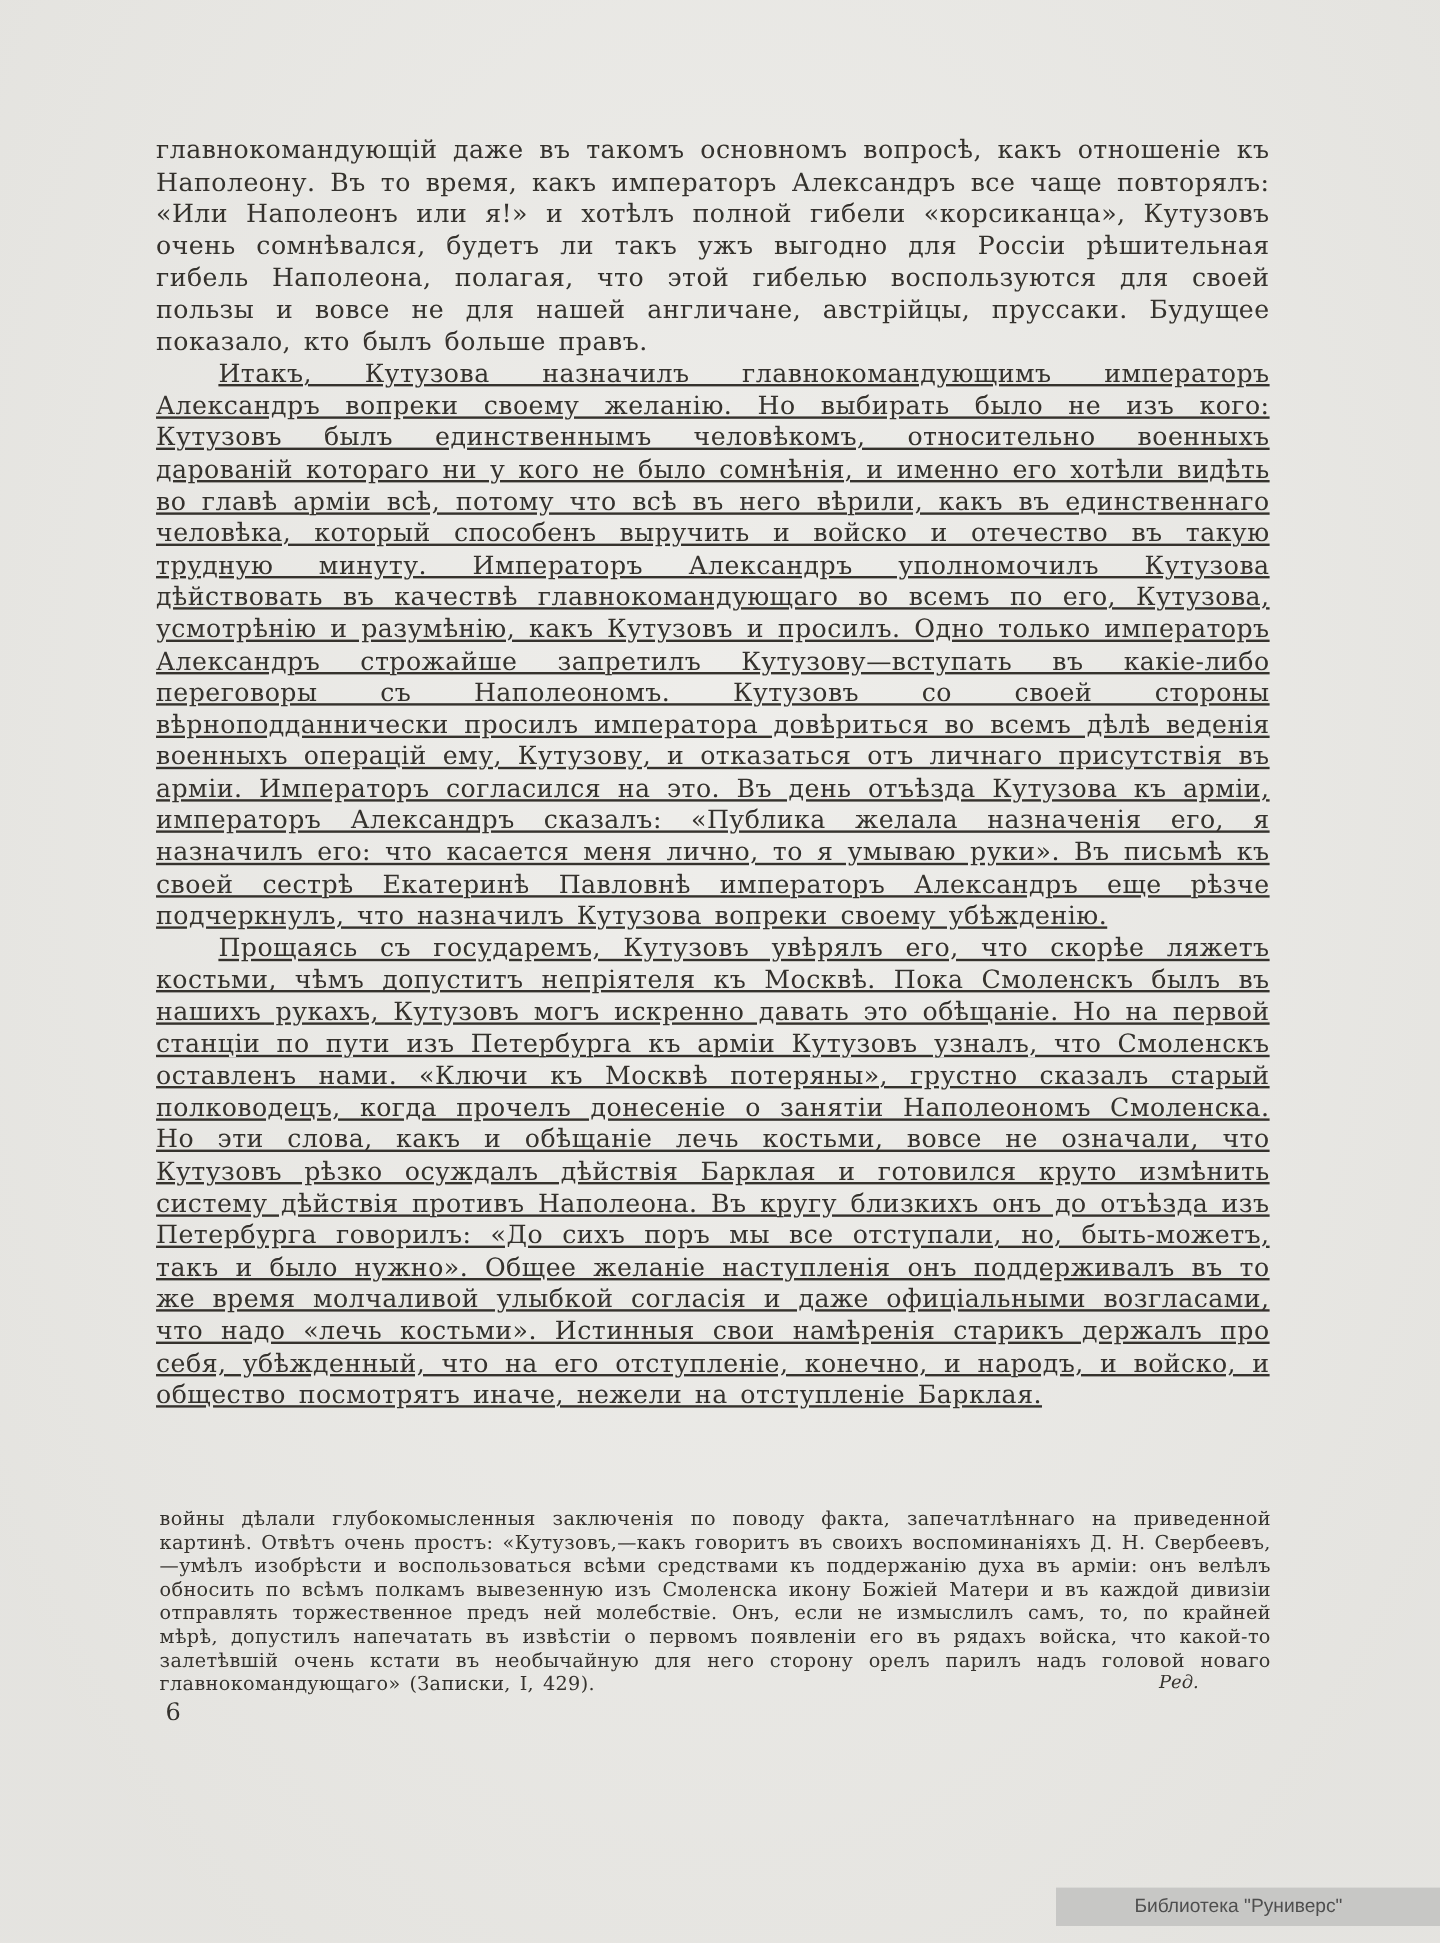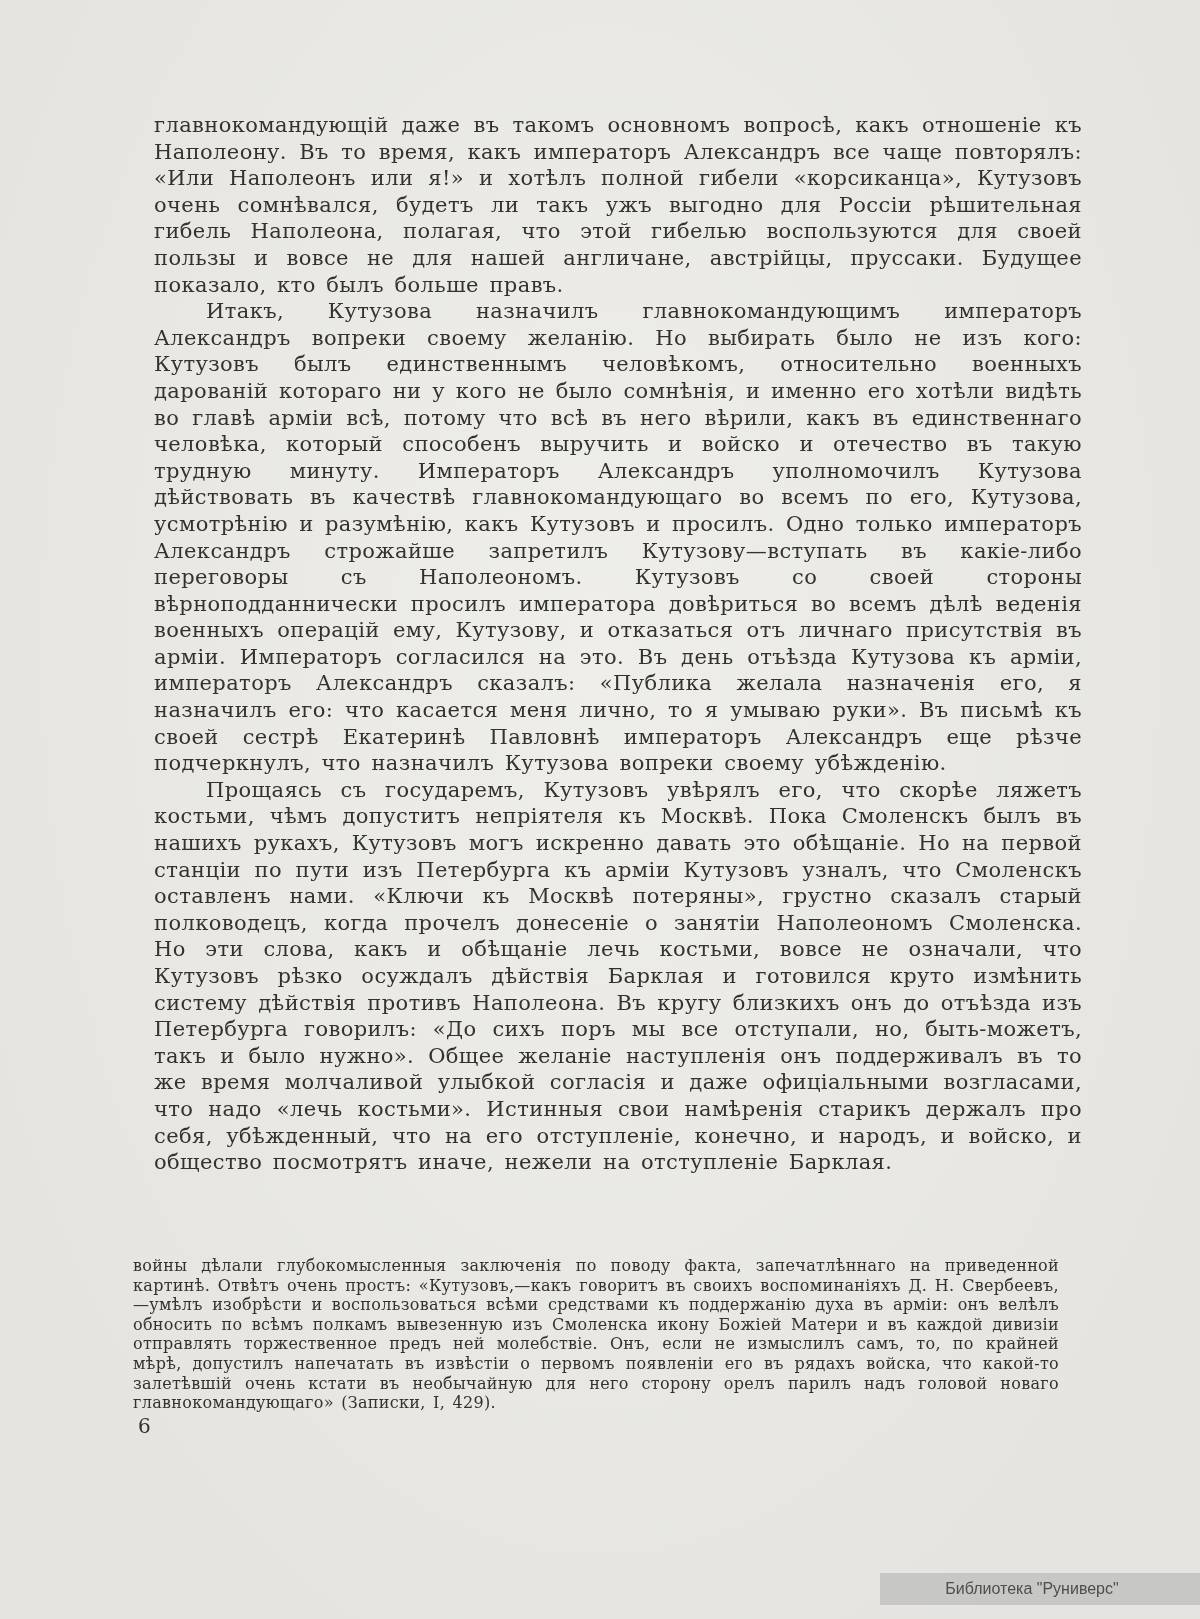--- a/index.html
+++ b/index.html
@@ -23,32 +23,31 @@
     inset: 0;
     background:
       radial-gradient(ellipse at 50% 40%, rgba(255,255,255,0.25), rgba(0,0,0,0.02) 85%),
       var(--page-bg);
   }
   .text-block {
     position: absolute;
     left: 130px;
     top: 112px;
     width: 928px;
-    margin-left: 24px;
   }
   .para {
     margin: 0;
     font-size: 21px;
     line-height: 26.6px;
     text-align: justify;
     color: var(--text);
     letter-spacing: 0.4px;
     word-spacing: 3.5px;
   }
-  .para.indent { text-indent: 52px; }
+  .para.indent { text-indent: 52px; text-decoration: underline; }
   .footnote {
     position: absolute;
     left: 133px;
     top: 1256px;
     width: 926px;
     color: var(--text);
   }
   .footnote-text {
     margin: 0;
     font-size: 16px;
@@ -91,20 +90,21 @@
 <div class="scan">
 
   <div class="text-block">
     <p class="para no-indent">главнокомандующій даже въ такомъ основномъ вопросѣ, какъ отношеніе къ Наполеону. Въ то время, какъ императоръ Александръ все чаще повторялъ: «Или Наполеонъ или я!» и хотѣлъ полной гибели «корсиканца», Кутузовъ очень сомнѣвался, будетъ ли такъ ужъ выгодно для Россіи рѣшительная гибель Наполеона, полагая, что этой гибелью воспользуются для своей пользы и вовсе не для нашей англичане, австрійцы, пруссаки. Будущее показало, кто былъ больше правъ.</p>
     <p class="para indent">Итакъ, Кутузова назначилъ главнокомандующимъ императоръ Александръ вопреки своему желанію. Но выбирать было не изъ кого: Кутузовъ былъ единственнымъ человѣкомъ, относительно военныхъ дарованій котораго ни у кого не было сомнѣнія, и именно его хотѣли видѣть во главѣ арміи всѣ, потому что всѣ въ него вѣрили, какъ въ единственнаго человѣка, который способенъ выручить и войско и отечество въ такую трудную минуту. Императоръ Александръ уполномочилъ Кутузова дѣйствовать въ качествѣ главнокомандующаго во всемъ по его, Кутузова, усмотрѣнію и разумѣнію, какъ Кутузовъ и просилъ. Одно только императоръ Александръ строжайше запретилъ Кутузову—вступать въ какіе-либо переговоры съ Наполеономъ. Кутузовъ со своей стороны вѣрноподданнически просилъ императора довѣриться во всемъ дѣлѣ веденія военныхъ операцій ему, Кутузову, и отказаться отъ личнаго присутствія въ арміи. Императоръ согласился на это. Въ день отъѣзда Кутузова къ арміи, императоръ Александръ сказалъ: «Публика желала назначенія его, я назначилъ его: что касается меня лично, то я умываю руки». Въ письмѣ къ своей сестрѣ Екатеринѣ Павловнѣ императоръ Александръ еще рѣзче подчеркнулъ, что назначилъ Кутузова вопреки своему убѣжденію.</p>
     <p class="para indent">Прощаясь съ государемъ, Кутузовъ увѣрялъ его, что скорѣе ляжетъ костьми, чѣмъ допуститъ непріятеля къ Москвѣ. Пока Смоленскъ былъ въ нашихъ рукахъ, Кутузовъ могъ искренно давать это обѣщаніе. Но на первой станціи по пути изъ Петербурга къ арміи Кутузовъ узналъ, что Смоленскъ оставленъ нами. «Ключи къ Москвѣ потеряны», грустно сказалъ старый полководецъ, когда прочелъ донесеніе о занятіи Наполеономъ Смоленска. Но эти слова, какъ и обѣщаніе лечь костьми, вовсе не означали, что Кутузовъ рѣзко осуждалъ дѣйствія Барклая и готовился круто измѣнить систему дѣйствія противъ Наполеона. Въ кругу близкихъ онъ до отъѣзда изъ Петербурга говорилъ: «До сихъ поръ мы все отступали, но, быть-можетъ, такъ и было нужно». Общее желаніе наступленія онъ поддерживалъ въ то же время молчаливой улыбкой согласія и даже офиціальными возгласами, что надо «лечь костьми». Истинныя свои намѣренія старикъ держалъ про себя, убѣжденный, что на его отступленіе, конечно, и народъ, и войско, и общество посмотрятъ иначе, нежели на отступленіе Барклая.</p>
   </div>
 
   <div class="footnote">
     <p class="footnote-text">войны дѣлали глубокомысленныя заключенія по поводу факта, запечатлѣннаго на приведенной картинѣ. Отвѣтъ очень простъ: «Кутузовъ,—какъ говоритъ въ своихъ воспоминаніяхъ Д. Н. Свербеевъ,—умѣлъ изобрѣсти и воспользоваться всѣми средствами къ поддержанію духа въ арміи: онъ велѣлъ обносить по всѣмъ полкамъ вывезенную изъ Смоленска икону Божіей Матери и въ каждой дивизіи отправлять торжественное предъ ней молебствіе. Онъ, если не измыслилъ самъ, то, по крайней мѣрѣ, допустилъ напечатать въ извѣстіи о первомъ появленіи его въ рядахъ войска, что какой-то залетѣвшій очень кстати въ необычайную для него сторону орелъ парилъ надъ головой новаго главнокомандующаго» (Записки, I, 429).</p>
+    <div class="footnote-attr">Ред.</div>
   </div>
 
   <div class="page-number">6</div>
 
   <div class="watermark">
     <span>Библиотека "Руниверс"</span>
   </div>
 
 </div>
 

